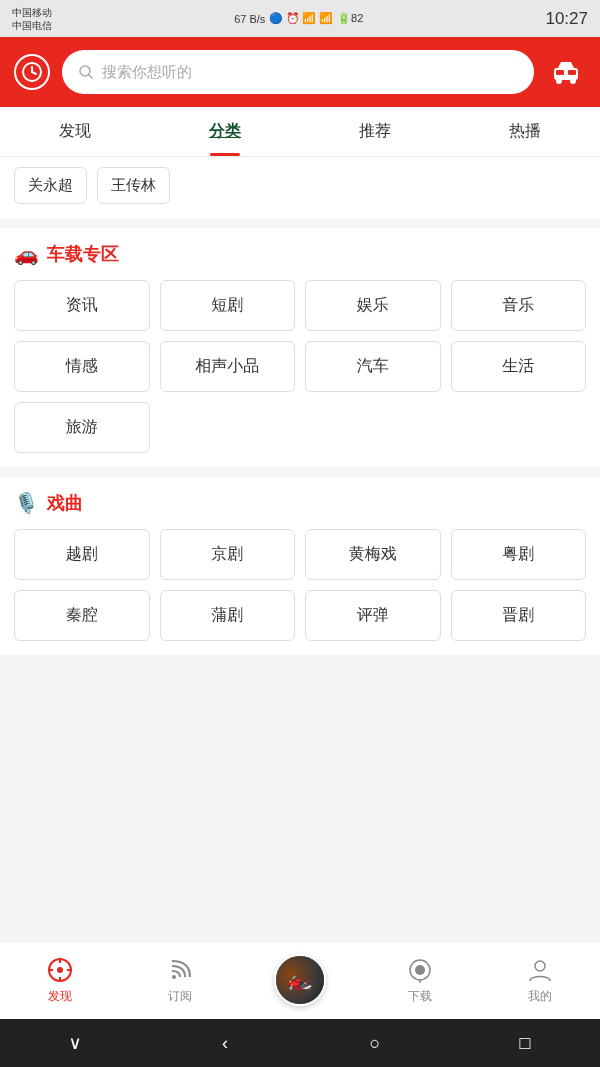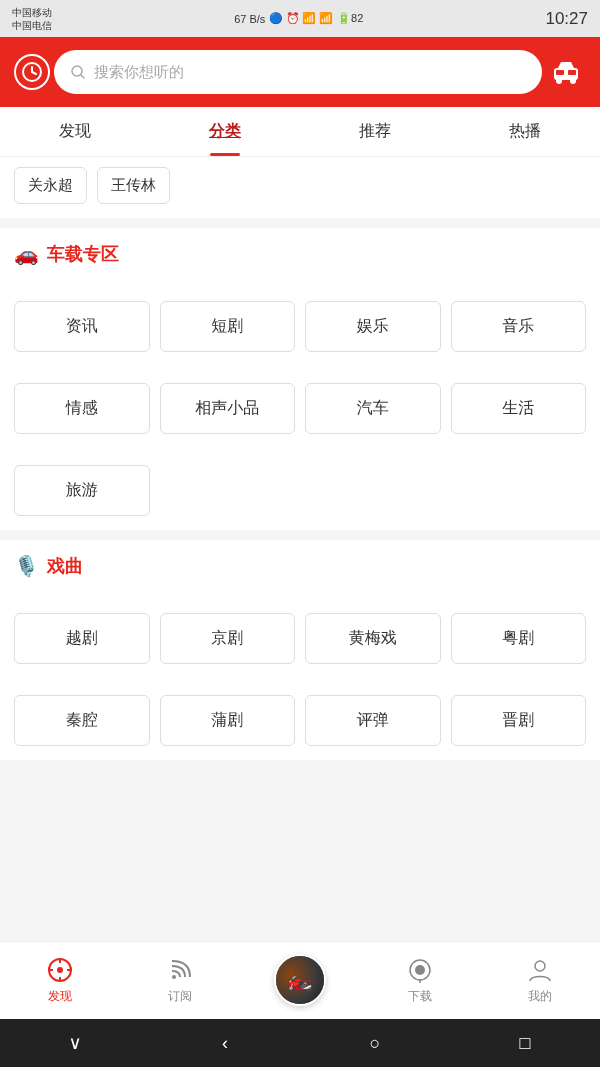--- a/index.html
+++ b/index.html
@@ -21,21 +21,21 @@
     .status-center { font-size: 11px; display: flex; gap: 4px; align-items: center; }
     .status-right { font-size: 17px; font-weight: normal; }
 
     
     .header {
       background: #e8271e;
       height: 70px;
       display: flex;
       align-items: center;
       padding: 0 14px;
-      gap: 4px;
+      gap: 12px;
     }
     .header-clock {
       width: 36px;
       height: 36px;
       border: 2px solid white;
       border-radius: 50%;
       display: flex;
       align-items: center;
       justify-content: center;
       flex-shrink: 0;
@@ -74,21 +74,21 @@
       flex: 1;
       display: flex;
       align-items: center;
       justify-content: center;
       font-size: 16px;
       color: #333;
       position: relative;
       cursor: pointer;
     }
     .nav-tab.active {
-      color: #b91c1c;
+      color: #14532d;
       font-weight: bold;
       text-decoration: underline;
     }
     .nav-tab.active::after {
       content: '';
       position: absolute;
       bottom: 0;
       left: 50%;
       transform: translateX(-50%);
       width: 30px;
@@ -147,21 +147,20 @@
     }
     .tag-btn {
       border: 1px solid #ddd;
       border-radius: 6px;
       padding: 14px 0;
       text-align: center;
       font-size: 16px;
       color: #333;
       background: white;
       cursor: pointer;
-      margin-top: 21px;
     }
 
     
     .bottom-nav {
       background: white;
       height: 78px;
       display: flex;
       align-items: center;
       border-top: 1px solid #eee;
       flex-shrink: 0;

